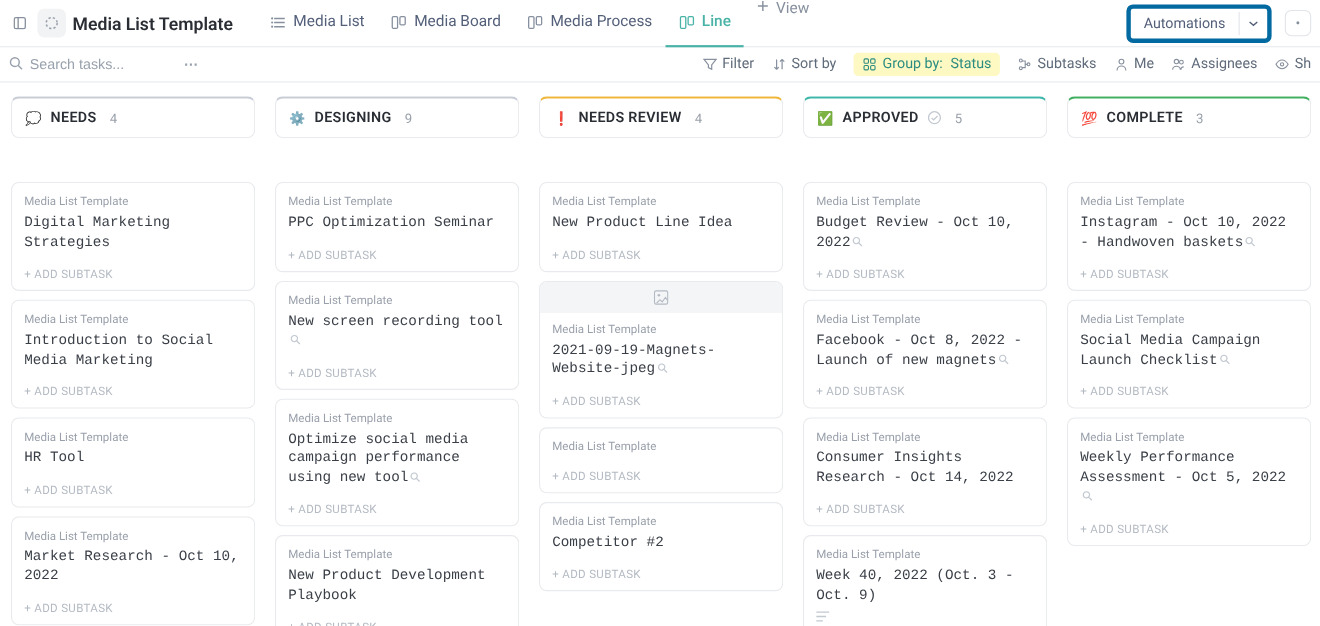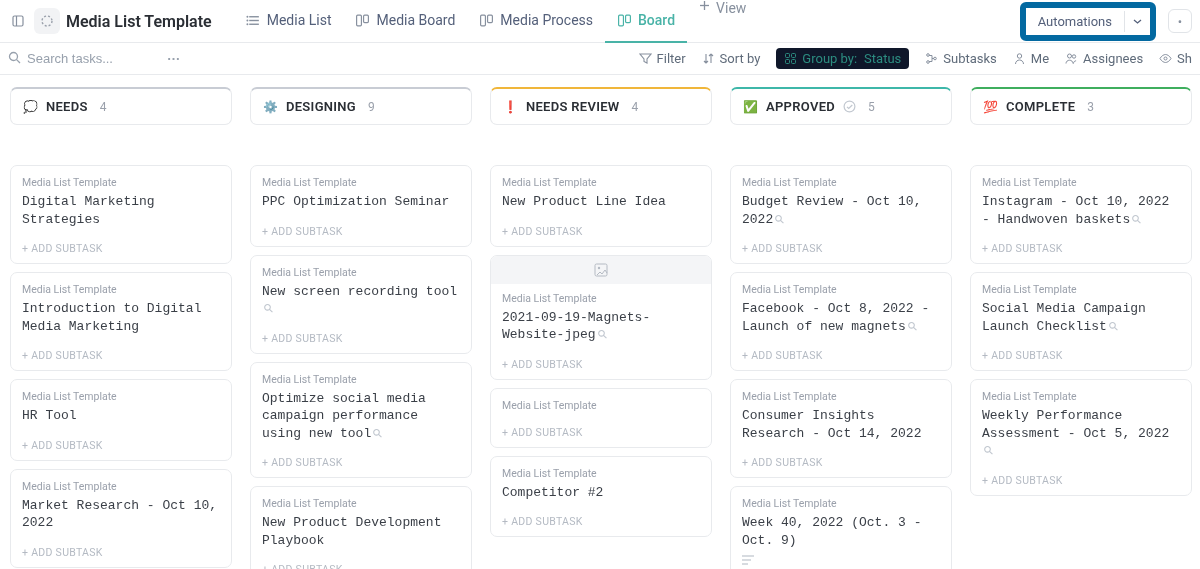--- a/index.html
+++ b/index.html
@@ -12,34 +12,34 @@
   .ws-icon { width: 26px; height: 26px; border-radius: 6px; background: #f2f3f5; display:flex; align-items:center; justify-content:center; color:#9aa0ab; }
   .ws-title { font-size: 16px; font-weight: 600; margin-right: 10px; }
   .tabs { display: flex; align-items: center; gap: 0; margin-left: 6px; }
   .tab { display: flex; align-items: center; gap: 6px; padding: 0 12px; height: 43px; color: #54607a; cursor:pointer; border-bottom: 2px solid transparent; font-size: 14px; }
   .tab.active { border-bottom-color: #49b3a7; color:#49b3a7; font-weight:500; }
   .tab.activegray { border-bottom-color: #c8ccd4; }
   .tab .ticon { width:15px; height:15px; color:#87909e; }
   .tab.active .ticon { color:#49b3a7; }
   .add-view { display:flex; align-items:flex-start; gap:6px; padding:0 12px; height:43px; color:#87909e; cursor:pointer; font-size:14px; }
   .topbar-right { margin-left:auto; display:flex; align-items:center; gap:8px; }
-  .automations { display:flex; align-items:center; border:6px solid #0369a1; border-radius:6px; overflow:hidden;justify-content:space-between; }
+  .automations { display:flex; align-items:center; border:4px solid #0369a1; border-radius:6px; overflow:hidden;justify-content:space-between; }
   .automations > div { padding: 6px 12px; font-size:13px; color:#54607a; cursor:pointer; }
   .automations .caret { border-left:1px solid #e1e4e8; padding:6px 8px; }
   .more-sq { width:24px; height:24px; border:1px solid #e1e4e8; border-radius:6px; display:flex; align-items:center; justify-content:center; color:#87909e; cursor:pointer; margin-left:4px; }
 
   
   .toolbar { display:flex; align-items:center; height:32px; border-bottom:1px solid #e8eaed; padding: 0 8px; gap:10px; font-size:13px; color:#5f6b7a; }
   .search-wrap { display:flex; align-items:flex-start; gap:6px; color:#98a1ad; }
   .search-input { border:none; outline:none; font-size:13px; color:#2a2e34; width:130px; background:transparent; }
   .search-input::placeholder { color:#98a1ad; }
   .search-more { margin-left:4px; color:#98a1ad; cursor:pointer; font-weight:600; letter-spacing:1px; }
   .toolbar-right { margin-left:auto; display:flex; align-items:center; gap:16px; }
   .tctl { display:flex; align-items:center; gap:5px; cursor:pointer; }
-  .tctl.group { background:#0f172a; color:#2c8c80; padding:3px 8px; border-radius:4px; }
+  .tctl.group { background:#fef9c3; color:#2c8c80; padding:3px 8px; border-radius:4px; }
   .tctl .i { width:13px; height:13px; color:#87909e; }
   .tctl.group .i { color:#2c8c80; }
   
   
   .board { display:flex; gap:18px; padding: 12px 10px 0 10px; overflow-x:auto; height: calc(569px - 43px - 32px); align-items:flex-start; }
   .column { flex: 0 0 222px; display:flex; flex-direction:column; }
   .col-head { border:1px solid #e8eaed; border-radius:7px; padding:10px 12px; display:flex; align-items:center; gap:8px; margin-bottom: 40px; }
   .col-head.top-gray { border-top: 2px solid #c8ccd4; }
   .col-head.top-yellow { border-top: 2px solid #f0b63a; }
   .col-head.top-teal { border-top: 2px solid #3db7a9; }
@@ -100,21 +100,21 @@
           <rect x="1.5" y="2" width="4.5" height="10" rx="1" fill="none" stroke="currentColor" stroke-width="1.1"></rect>
           <rect x="8" y="2" width="4.5" height="7" rx="1" fill="none" stroke="currentColor" stroke-width="1.1"></rect>
         </svg>
       <span>Media Process</span>
     </div>
     <div class="tab active">
       <svg class="ticon" viewBox="0 0 14 14">
           <rect x="1.5" y="2" width="4.5" height="10" rx="1" fill="none" stroke="currentColor" stroke-width="1.1"></rect>
           <rect x="8" y="2" width="4.5" height="7" rx="1" fill="none" stroke="currentColor" stroke-width="1.1"></rect>
         </svg>
-      <span>Board</span>
+      <span>Line</span>
     </div>
     <div class="add-view">
       <svg width="11" height="11" viewBox="0 0 11 11">
           <line x1="5.5" y1="1" x2="5.5" y2="10" stroke="currentColor" stroke-width="1.3"></line>
           <line x1="1" y1="5.5" x2="10" y2="5.5" stroke="currentColor" stroke-width="1.3"></line>
         </svg>
       <span>View</span>
     </div>
   </div>
 
@@ -206,21 +206,21 @@
         <span class="col-count">4</span>
       </div>
       <div class="col-body">
         <div class="card">
           <div class="card-list">Media List Template</div>
           <div class="card-title">Digital Marketing Strategies</div>
           <div class="add-sub">+ ADD SUBTASK</div>
         </div>
         <div class="card">
           <div class="card-list">Media List Template</div>
-          <div class="card-title">Introduction to Digital Media Marketing</div>
+          <div class="card-title">Introduction to Social Media Marketing</div>
           <div class="add-sub">+ ADD SUBTASK</div>
         </div>
         <div class="card">
           <div class="card-list">Media List Template</div>
           <div class="card-title">HR Tool</div>
           <div class="add-sub">+ ADD SUBTASK</div>
         </div>
         <div class="card">
           <div class="card-list">Media List Template</div>
           <div class="card-title">Market Research - Oct 10, 2022</div>

